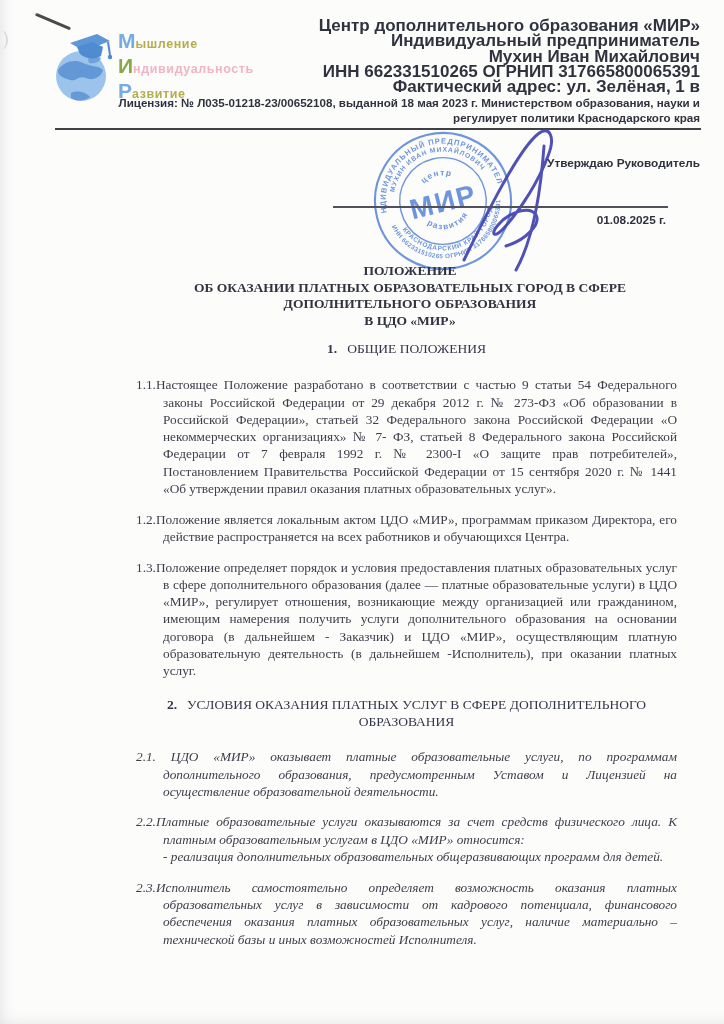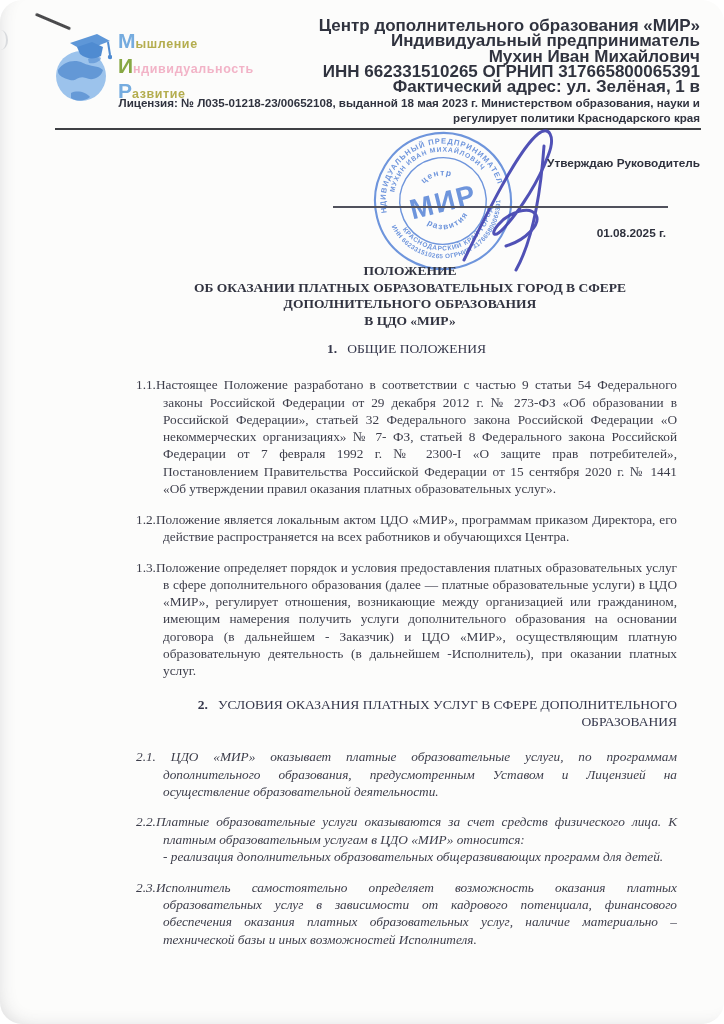--- a/index.html
+++ b/index.html
@@ -1,20 +1,19 @@
 <!DOCTYPE html>
 <html lang="ru"><head>
 <meta charset="utf-8">
 <style>
   html,body{margin:0;padding:0;background:#ffffff;}
   .page{
     position:relative;width:724px;height:1024px;background:#fcfcfb;overflow:hidden;
     font-family:"Liberation Serif","DejaVu Serif",serif;color:#3d3e4b;
     box-shadow:inset 10px -8px 18px -12px rgba(60,60,70,.18);
-    border-radius:22px;
   }
   
   .artifact-diag{position:absolute;left:34px;top:20px;width:38px;height:3px;background:#4a4a4c;
     transform:rotate(23deg);border-radius:2px;filter:blur(.3px);}
   .artifact-edge{position:absolute;left:-6px;top:30px;width:12px;height:20px;border-right:2px solid #cdd0d4;border-radius:50%;opacity:.7;}
   
   .logo{position:absolute;left:54px;top:26px;display:flex;gap:6px;}
   .logo-words{padding-top:2px;font-family:"Liberation Sans","DejaVu Sans",sans-serif;}
   .logo-row{height:25px;line-height:25px;white-space:nowrap;}
   .logo-row .ini{font-size:21px;font-weight:bold;}
@@ -29,30 +28,30 @@
     font-size:11.6px;line-height:15.3px;color:#30333f;}
   .header-rule{position:absolute;left:55px;top:128px;width:646px;height:2px;background:#3e4044;}
   
   .stamp{position:absolute;left:368px;top:126px;width:150px;height:150px;opacity:.88;}
   .stamp text{font-family:"Liberation Sans","DejaVu Sans",sans-serif;fill:#5b87d8;font-weight:bold;}
   .signature{position:absolute;left:446px;top:120px;width:150px;height:155px;}
   .sign-line{position:absolute;left:333px;top:206px;width:335px;height:1.5px;background:#50515c;}
   .approval{position:absolute;right:24px;top:155px;width:260px;text-align:right;
     font-family:"Liberation Sans","DejaVu Sans",sans-serif;font-weight:bold;
     font-size:11.8px;line-height:16px;color:#2e313d;}
-  .approval-date{position:absolute;right:58px;top:226px;text-align:left;
+  .approval-date{position:absolute;right:58px;top:213px;text-align:left;
     font-family:"Liberation Sans","DejaVu Sans",sans-serif;font-weight:bold;
     font-size:11.8px;color:#2e313d;}
   
   .doc-title{position:absolute;left:0;top:263px;width:724px;text-align:center;
     font-weight:bold;font-size:13.5px;line-height:16.5px;color:#313340;padding-left:48px;}
   .doc-body{position:absolute;left:136px;top:340px;width:541px;font-size:13.3px;line-height:17.3px;}
   .sec-heading{text-align:center;font-size:13.5px;color:#34364a;}
   .sec-heading .sec-num{font-weight:bold;margin-right:10px;}
-  .sec-heading.mt{margin-top:16px;text-align:right;}
+  .sec-heading.mt{margin-top:16px;}
   .items{margin-top:19px;}
   .items.mt2{margin-top:18px;font-style:italic;}
   .item{text-align:justify;padding-left:27px;text-indent:-27px;color:#3d3e4b;}
   .item .num{white-space:pre;}
   .item .sub{display:block;text-indent:0;}
 </style>
 </head>
 <body>
 
 <div class="page">

